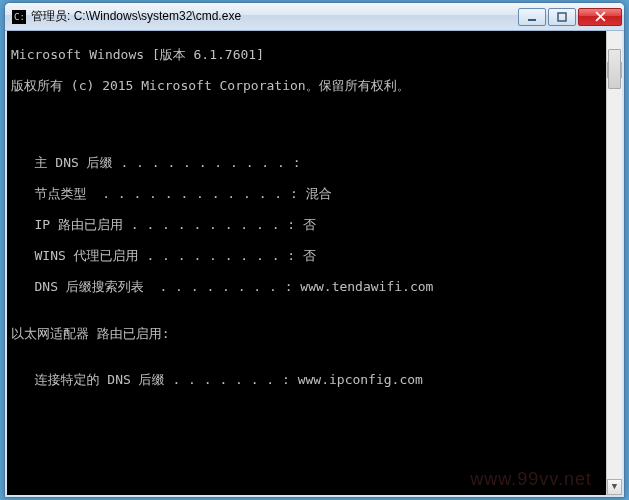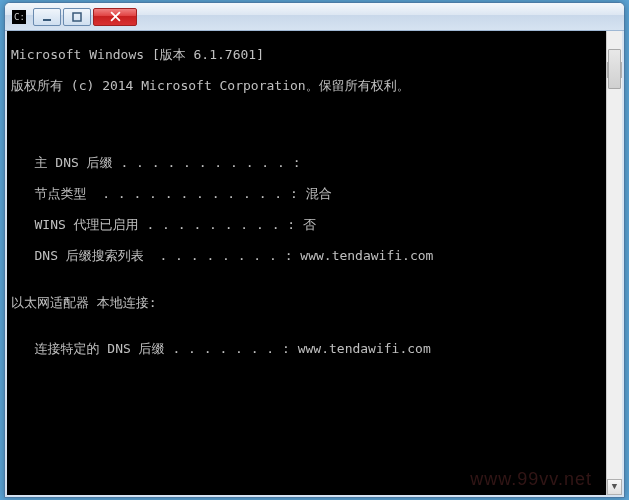--- a/index.html
+++ b/index.html
@@ -134,20 +134,21 @@
 <body>
 
 <div class="window">
   <div class="titlebar">
     <span class="title-icon">
       <svg width="14" height="14" viewBox="0 0 14 14">
           <rect x="0" y="0" width="14" height="14" fill="#000"></rect>
           <text x="2" y="10" font-size="9" fill="#ccc" font-family="monospace">C:</text>
         </svg>
     </span>
+    <span class="title-text">管理员: C:\Windows\system32\cmd.exe</span>
     <div class="win-btns">
       <div class="win-btn">
         <svg width="10" height="10" viewBox="0 0 10 10">
             <rect x="1" y="7" width="8" height="2" fill="#3a5a7a"></rect>
           </svg>
       </div>
       <div class="win-btn">
         <svg width="10" height="10" viewBox="0 0 10 10">
             <rect x="1" y="1" width="8" height="8" fill="none" stroke="#3a5a7a" stroke-width="1.5"></rect>
           </svg>
@@ -155,32 +156,33 @@
       <div class="win-btn close">
         <svg width="11" height="11" viewBox="0 0 10 10">
             <path d="M1 1 L9 9 M9 1 L1 9" stroke="#fff" stroke-width="1.6"></path>
           </svg>
       </div>
     </div>
   </div>
 
   <div class="console">
 <span class="row">Microsoft Windows [版本 6.1.7601]</span>
-<span class="row">版权所有 (c) 2014 Microsoft Corporation。保留所有权利。</span>
+<span class="row">版权所有 (c) 2015 Microsoft Corporation。保留所有权利。</span>
 <span class="row"></span>
 <span class="row"></span>
 <span class="row"></span>
 <span class="row">   主 DNS 后缀 . . . . . . . . . . . :</span>
 <span class="row">   节点类型  . . . . . . . . . . . . : 混合</span>
+<span class="row">   IP 路由已启用 . . . . . . . . . . : 否</span>
 <span class="row">   WINS 代理已启用 . . . . . . . . . : 否</span>
 <span class="row">   DNS 后缀搜索列表  . . . . . . . . : www.tendawifi.com</span>
 <span class="row"></span>
-<span class="row">以太网适配器 本地连接:</span>
-<span class="row"></span>
-<span class="row">   连接特定的 DNS 后缀 . . . . . . . : www.tendawifi.com</span>
+<span class="row">以太网适配器 路由已启用:</span>
+<span class="row"></span>
+<span class="row">   连接特定的 DNS 后缀 . . . . . . . : www.ipconfig.com</span>
 
 
 
 
 
 
 
 
 
 

